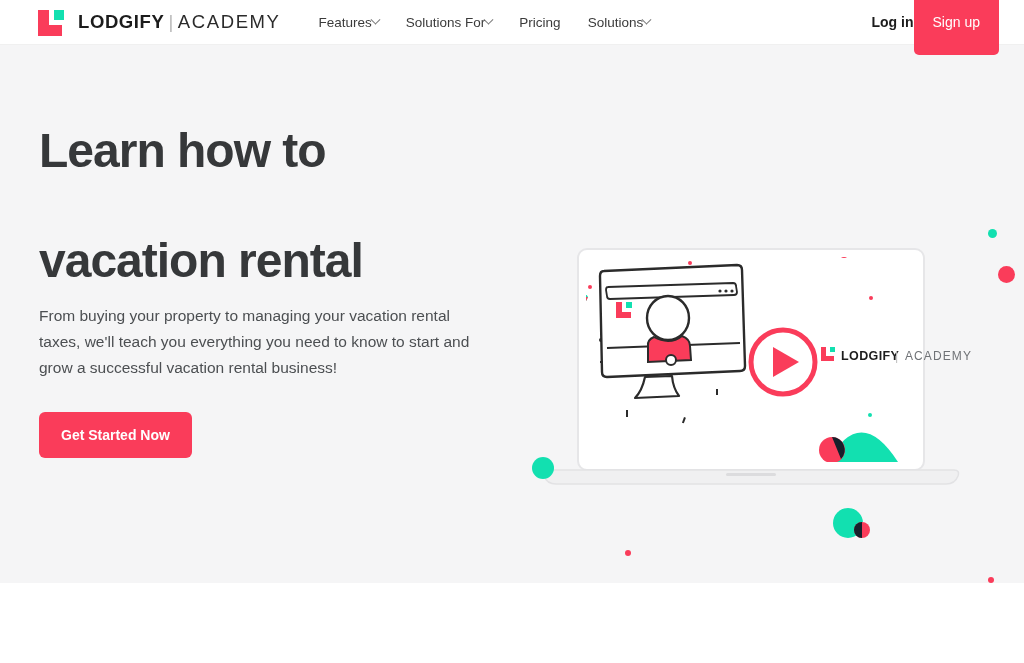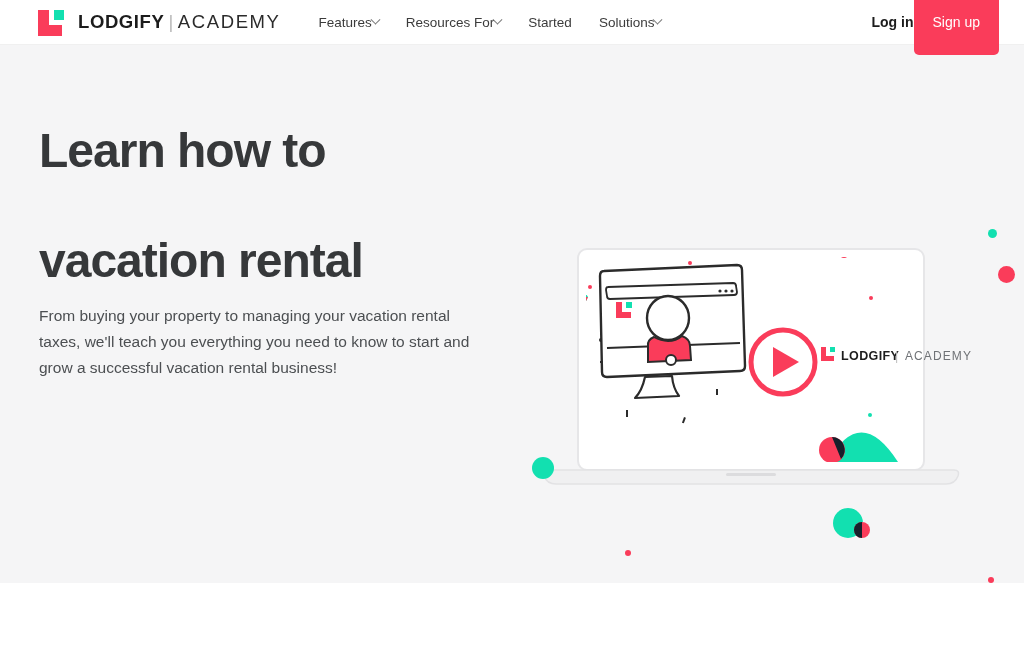--- a/index.html
+++ b/index.html
@@ -124,25 +124,25 @@
       </span>
       <span class="brand-text"><span>LODGIFY</span><span class="sep">|</span><span class="academy">ACADEMY</span></span>
     </div>
 
     <div class="nav">
       <div class="nav-item">
         <span>Features</span>
         <i class="caret"></i>
       </div>
       <div class="nav-item">
-        <span>Resources For</span>
+        <span>Solutions For</span>
         <i class="caret"></i>
       </div>
       <div class="nav-item">
-        <span>Started</span>
+        <span>Pricing</span>
       </div>
       <div class="nav-item">
         <span>Solutions</span>
         <i class="caret"></i>
       </div>
     </div>
 
     <div class="header-right">
       <span class="login-link">Log in</span>
       <button class="signup-btn">Sign up</button>
@@ -151,20 +151,21 @@
 
   <div class="hero">
 
     <div class="hero-copy">
       <h1 class="headline">
         <span>Learn how to</span><br>
         <br>
         <span>vacation rental</span><br>
       </h1>
       <p class="subhead">From buying your property to managing your vacation rental taxes, we'll teach you everything you need to know to start and grow a successful vacation rental business!</p>
+      <button class="cta-btn">Get Started Now</button>
     </div>
 
     <div class="laptop">
 
       <svg class="laptop-svg" width="470" height="290" viewBox="0 0 470 290">
         <defs>
           <clipPath id="screenclip">
               <rect x="56" y="52" width="330" height="205" rx="2"></rect>
             </clipPath>
         </defs>

